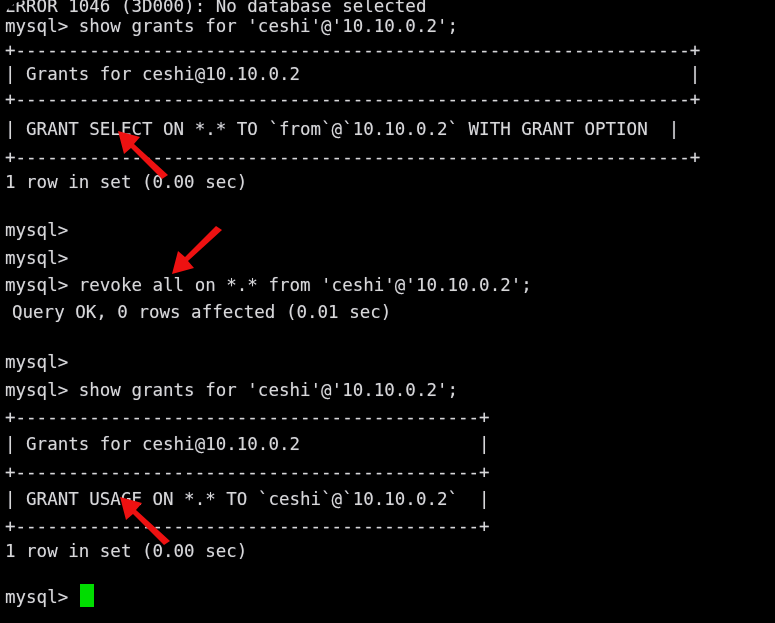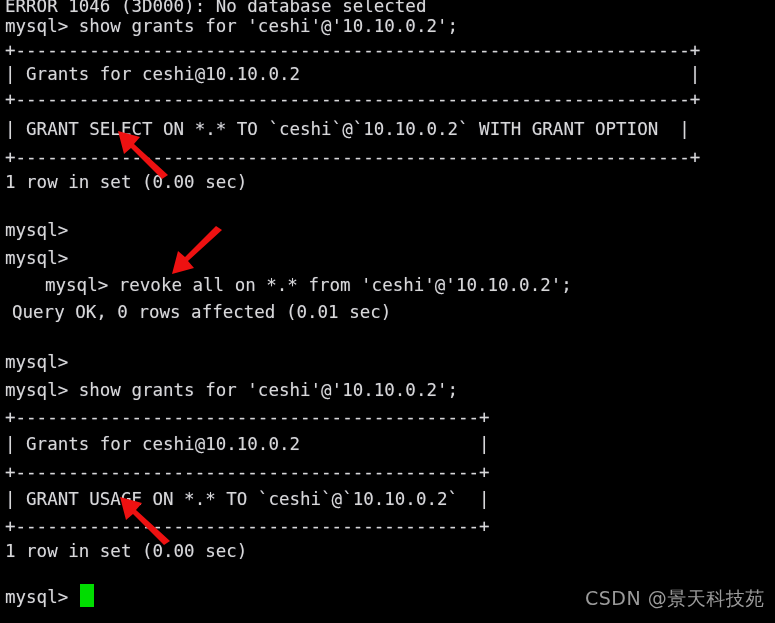--- a/index.html
+++ b/index.html
@@ -13,20 +13,21 @@
     height: 623px;
     overflow: hidden;
     font-family: "DejaVu Sans Mono", "Liberation Mono", monospace;
   }
   #terminal {
     position: relative;
     width: 775px;
     height: 623px;
     background: #000000;
     overflow: hidden;
+    border-radius: 29px;
   }
   
   .term-line {
     position: absolute;
     left: 5px;
     white-space: pre;
     font-family: "DejaVu Sans Mono", "Liberation Mono", monospace;
     font-size: 17.5px;
     line-height: 24px;
     letter-spacing: 0px;
@@ -62,27 +63,27 @@
 <body>
 
 <div id="terminal">
 
   <div id="lines-host">
       <div class="term-line" style="left: 5px; top: -6px; color: rgb(216, 216, 216);">ERROR 1046 (3D000): No database selected</div>
       <div class="term-line" style="left: 5px; top: 14px; color: rgb(216, 216, 216);">mysql&gt; show grants for 'ceshi'@'10.10.0.2';</div>
       <div class="term-line" style="left: 5px; top: 38px; color: rgb(216, 216, 216);">+----------------------------------------------------------------+</div>
       <div class="term-line" style="left: 5px; top: 62px; color: rgb(216, 216, 216);">| Grants for ceshi@10.10.0.2                                     |</div>
       <div class="term-line" style="left: 5px; top: 87px; color: rgb(216, 216, 216);">+----------------------------------------------------------------+</div>
-      <div class="term-line" style="left: 5px; top: 117px; color: rgb(216, 216, 216);">| GRANT SELECT ON *.* TO `ceshi`@`10.10.0.2` WITH GRANT OPTION  |</div>
+      <div class="term-line" style="left: 5px; top: 117px; color: rgb(216, 216, 216);">| GRANT SELECT ON *.* TO `from`@`10.10.0.2` WITH GRANT OPTION  |</div>
       <div class="term-line" style="left: 5px; top: 145px; color: rgb(216, 216, 216);">+----------------------------------------------------------------+</div>
       <div class="term-line" style="left: 5px; top: 170px; color: rgb(216, 216, 216);">1 row in set (0.00 sec)</div>
       <div class="term-line" style="left: 5px; top: 194px; color: rgb(216, 216, 216);"> </div>
       <div class="term-line" style="left: 5px; top: 218px; color: rgb(216, 216, 216);">mysql&gt;</div>
       <div class="term-line" style="left: 5px; top: 246px; color: rgb(216, 216, 216);">mysql&gt;</div>
-      <div class="term-line" style="left: 5px; top: 273px; color: rgb(216, 216, 216); margin-left: 40px;">mysql&gt; revoke all on *.* from 'ceshi'@'10.10.0.2';</div>
+      <div class="term-line" style="left: 5px; top: 273px; color: rgb(216, 216, 216);">mysql&gt; revoke all on *.* from 'ceshi'@'10.10.0.2';</div>
       <div class="term-line" style="left: 12px; top: 300px; color: rgb(216, 216, 216);">Query OK, 0 rows affected (0.01 sec)</div>
       <div class="term-line" style="left: 5px; top: 324px; color: rgb(216, 216, 216);"> </div>
       <div class="term-line" style="left: 5px; top: 350px; color: rgb(216, 216, 216);">mysql&gt;</div>
       <div class="term-line" style="left: 5px; top: 378px; color: rgb(216, 216, 216);">mysql&gt; show grants for 'ceshi'@'10.10.0.2';</div>
       <div class="term-line" style="left: 5px; top: 405px; color: rgb(216, 216, 216);">+--------------------------------------------+</div>
       <div class="term-line" style="left: 5px; top: 432px; color: rgb(216, 216, 216);">| Grants for ceshi@10.10.0.2                 |</div>
       <div class="term-line" style="left: 5px; top: 460px; color: rgb(216, 216, 216);">+--------------------------------------------+</div>
       <div class="term-line" style="left: 5px; top: 487px; color: rgb(216, 216, 216);">| GRANT USAGE ON *.* TO `ceshi`@`10.10.0.2`  |</div>
       <div class="term-line" style="left: 5px; top: 514px; color: rgb(216, 216, 216);">+--------------------------------------------+</div>
       <div class="term-line" style="left: 5px; top: 539px; color: rgb(216, 216, 216);">1 row in set (0.00 sec)</div>
@@ -97,15 +98,14 @@
           <polygon points="0,0 22,6 16,13 50,44 44,48 13,17 6,23" fill="#ee1111"></polygon>
         </svg></div>
       <div class="arrow" style="left: 172px; top: 226px;"><svg width="56" height="48" viewBox="0 0 56 48">
           <polygon points="0,0 22,6 16,13 50,44 44,48 13,17 6,23" fill="#ee1111" transform="translate(0,48) scale(1,-1)"></polygon>
         </svg></div>
       <div class="arrow" style="left: 120px; top: 497px;"><svg width="56" height="48" viewBox="0 0 56 48">
           <polygon points="0,0 22,6 16,13 50,44 44,48 13,17 6,23" fill="#ee1111"></polygon>
         </svg></div>
     </div>
 
-  <div id="watermark" style="left: 585px; top: 586px; color: rgb(154, 154, 154);">CSDN @景天科技苑</div>
 
 </div>
 
 </body></html>

